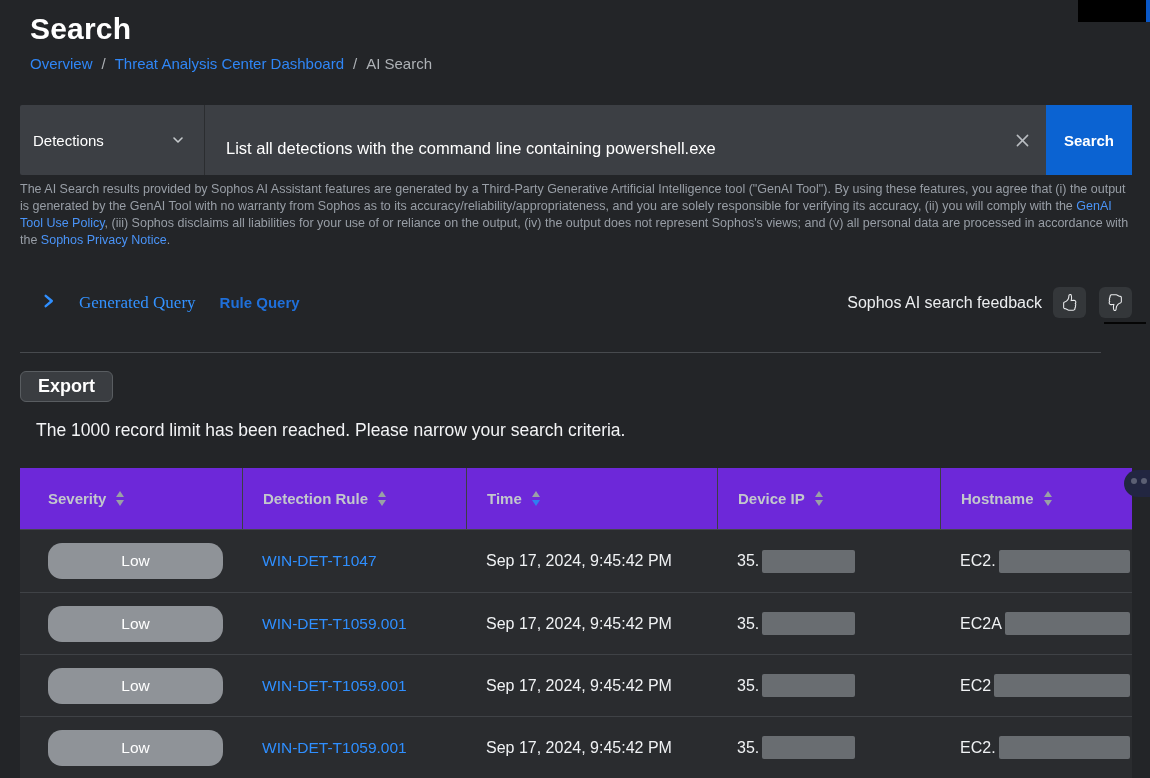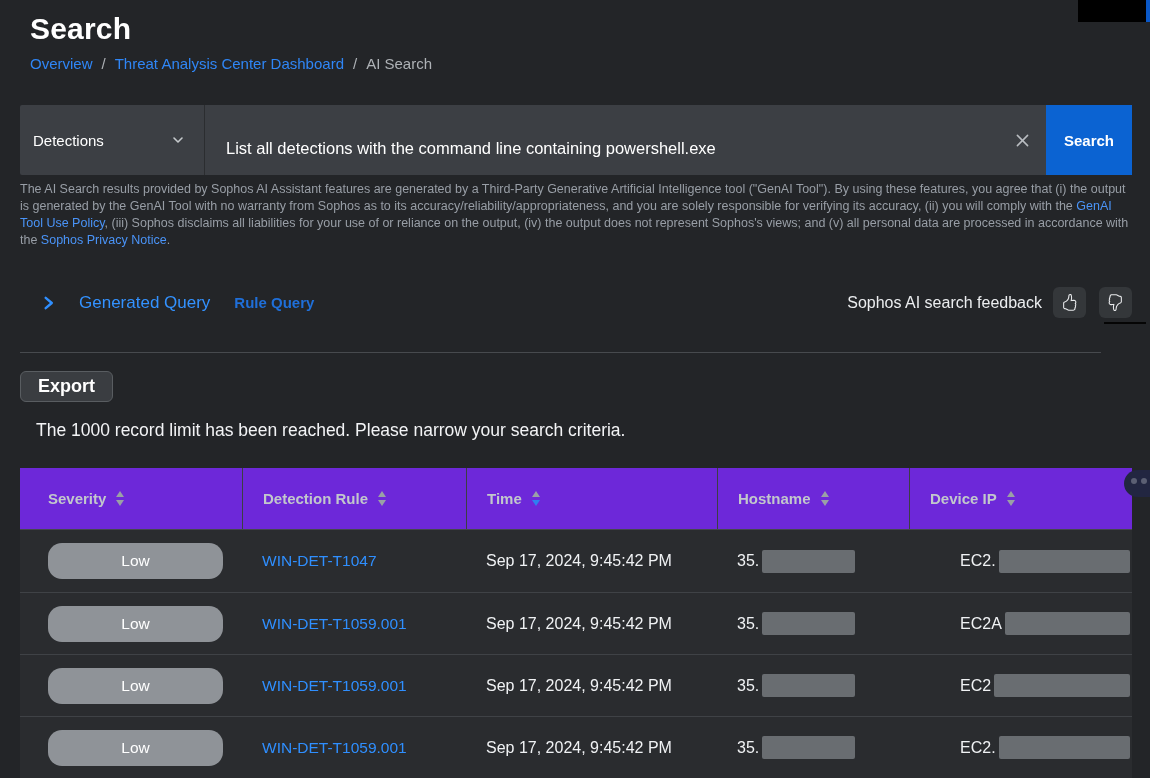--- a/index.html
+++ b/index.html
@@ -28,21 +28,21 @@
   .query-input { flex:1; background:transparent; border:none; outline:none; color:#ffffff; font-size:16.5px; padding:0 20px 4px 21px; font-family:"Liberation Sans", sans-serif;margin-top:20px; }
   .clear-btn { width:48px; display:flex; align-items:center; justify-content:center; background:none; border:none; cursor:pointer; }
   .search-btn { width:86px; background:#0b63d2; color:#ffffff; border:none; font-size:15px; font-weight:bold; cursor:pointer; font-family:"Liberation Sans", sans-serif; }
 
   
   .disclaimer { position:absolute; left:20px; top:181px; width:1116px; font-size:12.5px; line-height:17px; color:#989ea6; }
   .disclaimer a { color:#4a94f8; text-decoration:none; cursor:pointer; }
 
   
   .query-row { position:absolute; left:20px; top:286px; width:1112px; height:33px; display:flex; align-items:center; }
-  .gq-toggle { display:flex; align-items:center; cursor:pointer; margin-left:21px; }
+  .gq-toggle { display:flex; align-items:flex-start; cursor:pointer; margin-left:21px;font-family:Liberation Serif, serif; }
   .gq-label { font-size:17px; color:#3392ff; margin-left:23px; }
   .save-query { font-size:15px; font-weight:bold; color:#1f6fd9; margin-left:24px; text-decoration:none; cursor:pointer; }
   .spacer { flex:1; }
   .feedback-label { font-size:16px; color:#eceef0; margin-right:11px; }
   .thumb-btn { width:33px; height:31px; background:#34373a; border:none; border-radius:6px; display:flex; align-items:center; justify-content:center; cursor:pointer; }
   .thumb-btn + .thumb-btn { margin-left:13px; }
 
   .black-line { position:absolute; left:1104px; top:322px; width:42px; height:2px; background:#050505; }
   .section-divider { position:absolute; left:20px; top:352px; width:1081px; height:1px; background:#474a4e; }
 
@@ -170,29 +170,29 @@
           <span class="tri-down"></span>
         </span>
     </div>
     <div class="t-cell c-time">
       <span>Time</span>
       <span class="sort desc">
           <span class="tri-up"></span>
           <span class="tri-down"></span>
         </span>
     </div>
+    <div class="t-cell c-ip">
+      <span>Device IP</span>
+      <span class="sort">
+          <span class="tri-up"></span>
+          <span class="tri-down"></span>
+        </span>
+    </div>
     <div class="t-cell c-host">
       <span>Hostname</span>
-      <span class="sort">
-          <span class="tri-up"></span>
-          <span class="tri-down"></span>
-        </span>
-    </div>
-    <div class="t-cell c-ip">
-      <span>Device IP</span>
       <span class="sort">
           <span class="tri-up"></span>
           <span class="tri-down"></span>
         </span>
     </div>
   </div>
 
   <div class="t-row t-body-row">
     <div class="t-cell c-severity">
         <span class="severity-badge">Low</span>

